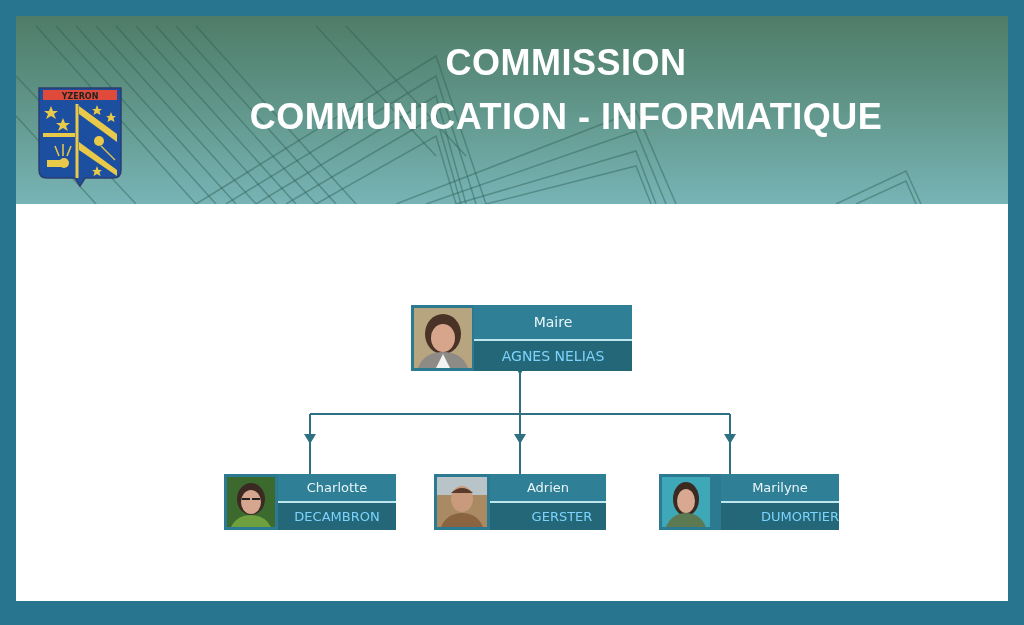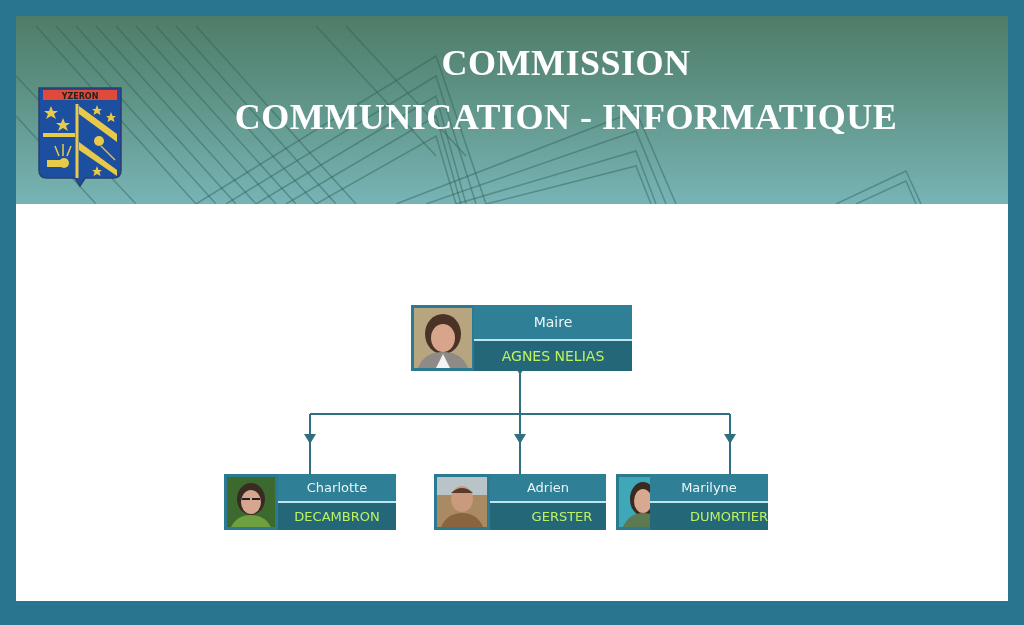--- a/index.html
+++ b/index.html
@@ -3,31 +3,31 @@
 <meta charset="utf-8">
 <style>
   * { box-sizing: border-box; margin: 0; padding: 0; }
   html, body { width: 1024px; height: 625px; overflow: hidden; }
   body { background: #27758e; position: relative; font-family: "DejaVu Sans", sans-serif; }
   .frame { position: absolute; left: 16px; top: 16px; width: 992px; height: 585px; background: #ffffff; overflow: hidden; }
   .banner { position: absolute; left: 0; top: 0; width: 992px; height: 188px;
     background: linear-gradient(180deg, #4f7c68 0%, #5f9487 45%, #78b4b6 100%); overflow: hidden; }
   .banner svg.pattern { position: absolute; left: 0; top: 0; }
   .title { position: absolute; left: 140px; width: 820px; text-align: center; color: #ffffff;
-    font-family: Liberation Serif, serif; font-weight: bold; letter-spacing: 0.5px; }
+    font-family: Liberation Sans, sans-serif; font-weight: bold; letter-spacing: 0.5px; }
   .title.l1 { top: 26px; font-size: 36px; left: 140px; }
   .title.l2 { top: 80px; font-size: 36px; left: 140px; }
   .crest { position: absolute; left: 21px; top: 70px; width: 86px; height: 102px; }
 
   .card { position: absolute; background: #2c7a92; }
   .card .photo { position: absolute; left: 3px; top: 3px; }
   .card .row1 { position: absolute; right: 0; top: 0; background: #2f7f96; color: #e9f6f8;
     display: flex; align-items: center; justify-content: center; font-family: "DejaVu Sans", sans-serif; }
   .card .sep { position: absolute; right: 0; height: 2px; background: #bfe6ec; }
-  .card .row2 { position: absolute; right: 0; bottom: 0; background: #246779; color: #bef264;
+  .card .row2 { position: absolute; right: 0; bottom: 0; background: #246779; color: #7dd3fc;
     display: flex; align-items: center; justify-content: center; font-family: "DejaVu Sans", sans-serif; }
 
   .connectors { position: absolute; left: 0; top: 0; }
 </style>
 </head>
 <body>
 
 <div class="frame">
   <div class="banner">
     <svg class="pattern" width="992" height="188">
@@ -130,21 +130,21 @@
       <rect width="50" height="18" fill="#b9c4c8"></rect>
       <ellipse cx="25" cy="22" rx="11" ry="13" fill="#c99a7c"></ellipse>
       <path d="M14 16 Q25 6 36 16" fill="#5a3a28"></path>
       <path d="M4 50 Q10 36 25 36 Q40 36 46 50 Z" fill="#8a6440"></path>
     </svg>
     <div class="row1" style="width:116px; height:27px; font-size:13px;">Adrien</div>
     <div class="sep" style="top:27px; width:116px;"></div>
     <div class="row2" style="width:116px; height:27px; font-size:13px;padding-left:28px;">GERSTER</div>
   </div>
 
-  <div class="card" style="left:600px; top:458px; width:152px; height:56px;">
+  <div class="card" style="left:643px; top:458px; width:180px; height:56px;">
     <svg class="photo" width="48" height="50">
       <rect width="48" height="50" fill="#3fa8b8"></rect>
       <ellipse cx="24" cy="22" rx="13" ry="17" fill="#3a2a22"></ellipse>
       <ellipse cx="24" cy="24" rx="9" ry="12" fill="#d8a890"></ellipse>
       <path d="M4 50 Q10 36 24 36 Q38 36 44 50 Z" fill="#5c7a52"></path>
     </svg>
     <div class="row1" style="width:118px; height:27px; font-size:13px;">Marilyne</div>
     <div class="sep" style="top:27px; width:118px;"></div>
     <div class="row2" style="width:118px; height:27px; font-size:13px;padding-left:40px;">DUMORTIER</div>
   </div>

